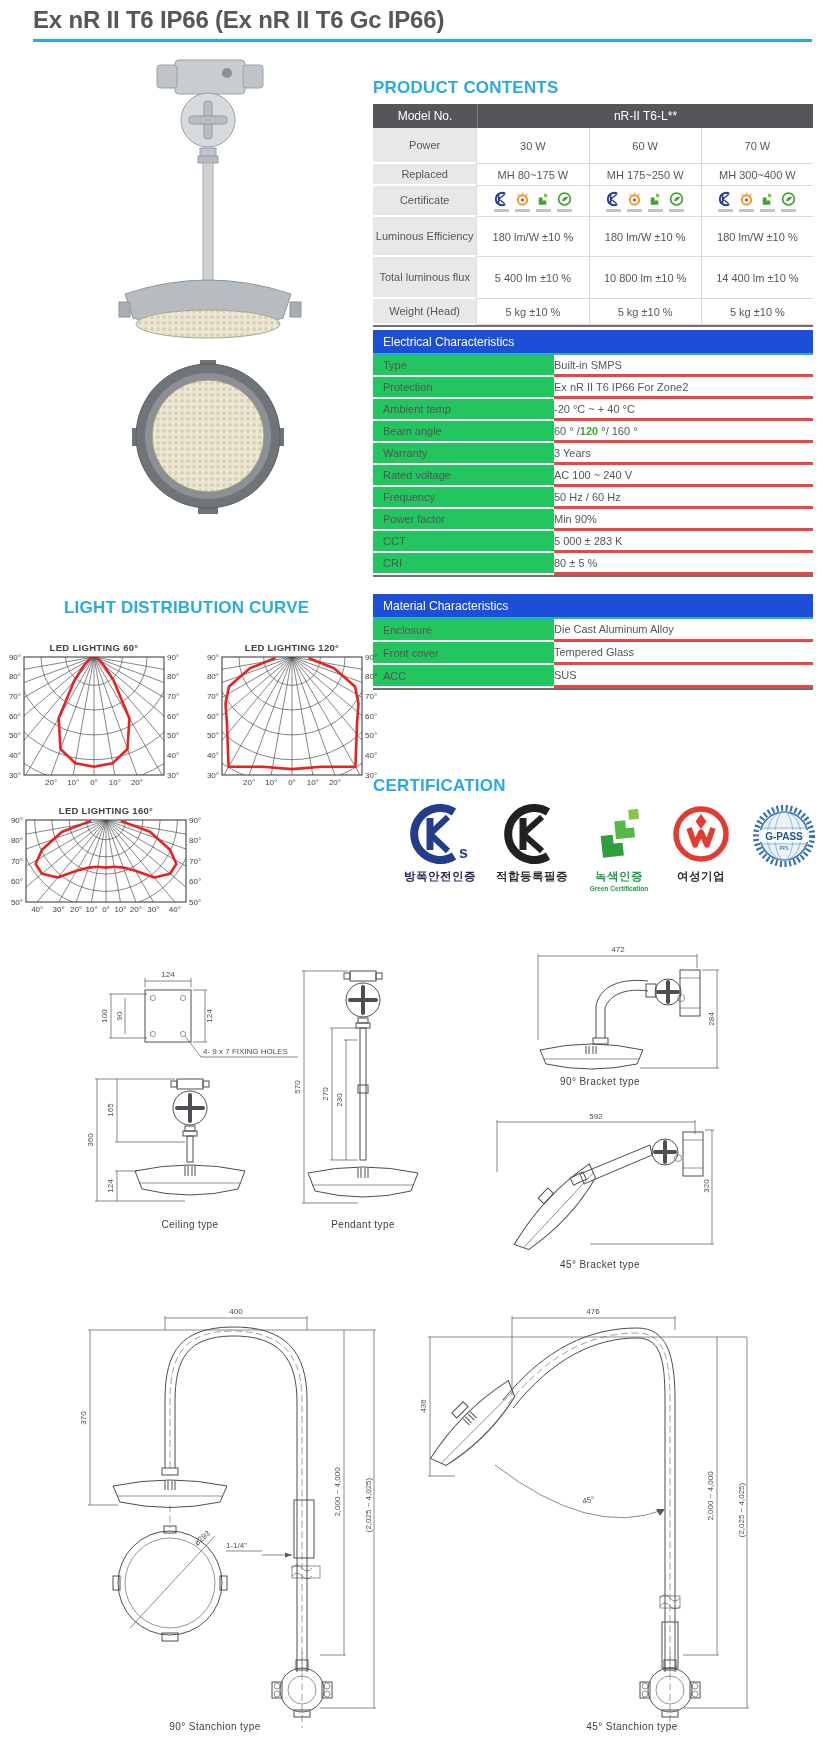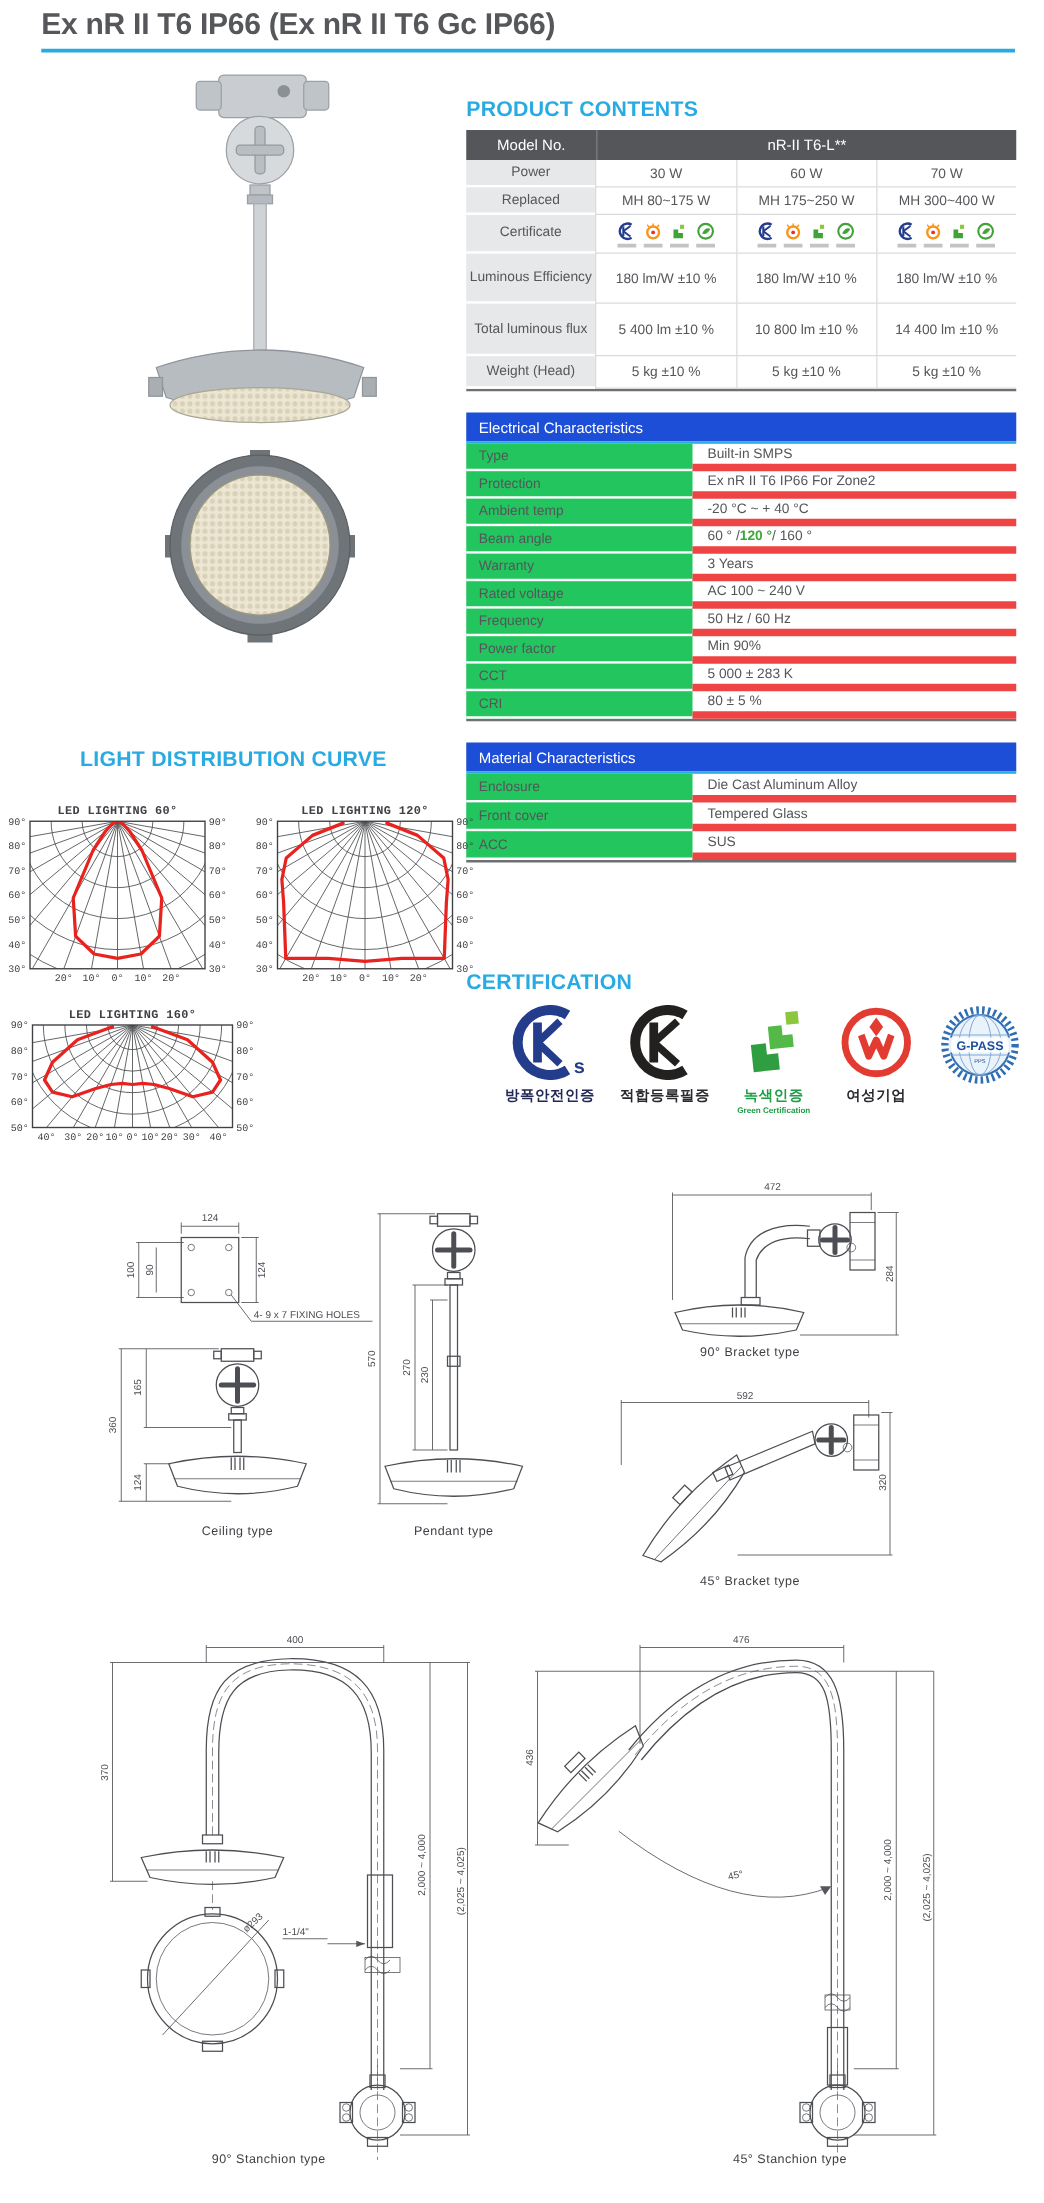--- a/index.html
+++ b/index.html
@@ -18,38 +18,38 @@
   .t1 .hrow .hv{flex:1;display:flex;align-items:center;justify-content:center;}
   .t1 .lab{width:104px;background:#e7e8e9;display:flex;align-items:center;justify-content:center;
            text-align:center;border-bottom:2px solid #fff;line-height:1.15;}
   .t1 .cell{width:112px;display:flex;align-items:center;justify-content:center;
             border-bottom:1px solid #dadbdc;border-left:1px solid #dadbdc;text-align:center;}
   .t1-bot{border-bottom:2px solid #6f7074;}
   .t2 .hbar{height:23px;background:#1d4ed8;color:#fff;font-size:12px;display:flex;align-items:center;padding-left:10px;}
   .t2 .blue{height:2px;background:#29abe2;}
   .t2 .lab{width:181px;background:#22c55e;display:flex;align-items:center;padding-left:10px;
            border-bottom:2px solid #fff;box-sizing:border-box;}
-  .t2 .val{flex:1;display:flex;align-items:center;padding-left:12px;border-bottom:6px solid #ef4444;}
+  .t2 .val{flex:1;display:flex;align-items:center;border-bottom:3px solid #ef4444;}
   .t2 .trow{height:22px;}
   .green{color:#3aa935;font-weight:bold;}
 
   
   .minis{display:flex;gap:4px;align-items:flex-start;}
   .mini{display:flex;flex-direction:column;align-items:center;gap:1px;}
   .miniblur{width:15px;height:3px;background:#c3c4c6;}
 
   
   .logos{left:404px;top:804px;width:412px;display:flex;justify-content:space-between;}
   .logo{display:flex;flex-direction:column;align-items:center;}
   .logo .cap{margin-top:5px;font-size:11.5px;font-weight:bold;color:#29292e;letter-spacing:.5px;}
   .logo .cap.gr{color:#1e9c46;}
   .logo .sub{font-size:6.5px;color:#1e9c46;font-weight:bold;margin-top:1px;}
 
   
-  .pchart{position:absolute;font-family:Liberation Mono, monospace;}
+  .pchart{position:absolute;}
   .pc-grid{stroke:#4f5154;stroke-width:.7;fill:none;}
   .pc-border{stroke:#3f4145;stroke-width:1.1;fill:none;}
   .pc-curve{stroke:#e8231f;stroke-width:2.6;fill:none;stroke-linejoin:round;stroke-linecap:round;}
   .pc-lab{font-size:8px;fill:#3f4145;}
   .pc-title{font-size:9.5px;font-weight:bold;fill:#3f4145;letter-spacing:.3px;}
 
   
   .dwg{position:absolute;}
   .dwg .ln{stroke:#4c4e53;stroke-width:1;fill:none;}
   .dwg .thin{stroke:#4c4e53;stroke-width:.6;fill:none;}
@@ -102,21 +102,21 @@
     </g>
   </svg>
 
   <div class="sec" style="left:373px;top:78px">PRODUCT CONTENTS</div>
 
   <div class="tbl t1 t1-bot" style="top:104px">
     <div class="trow hrow">
       <div class="hl">Model No.</div>
       <div class="hv">nR-II T6-L**</div>
     </div>
-    <div class="trow" style="height:22px">
+    <div class="trow" style="height:36px">
       <div class="lab">Power</div>
       <div class="cell">30 W</div>
       <div class="cell">60 W</div>
       <div class="cell">70 W</div>
     </div>
     <div class="trow" style="height:22px">
       <div class="lab">Replaced</div>
       <div class="cell">MH 80~175 W</div>
       <div class="cell">MH 175~250 W</div>
       <div class="cell">MH 300~400 W</div>

